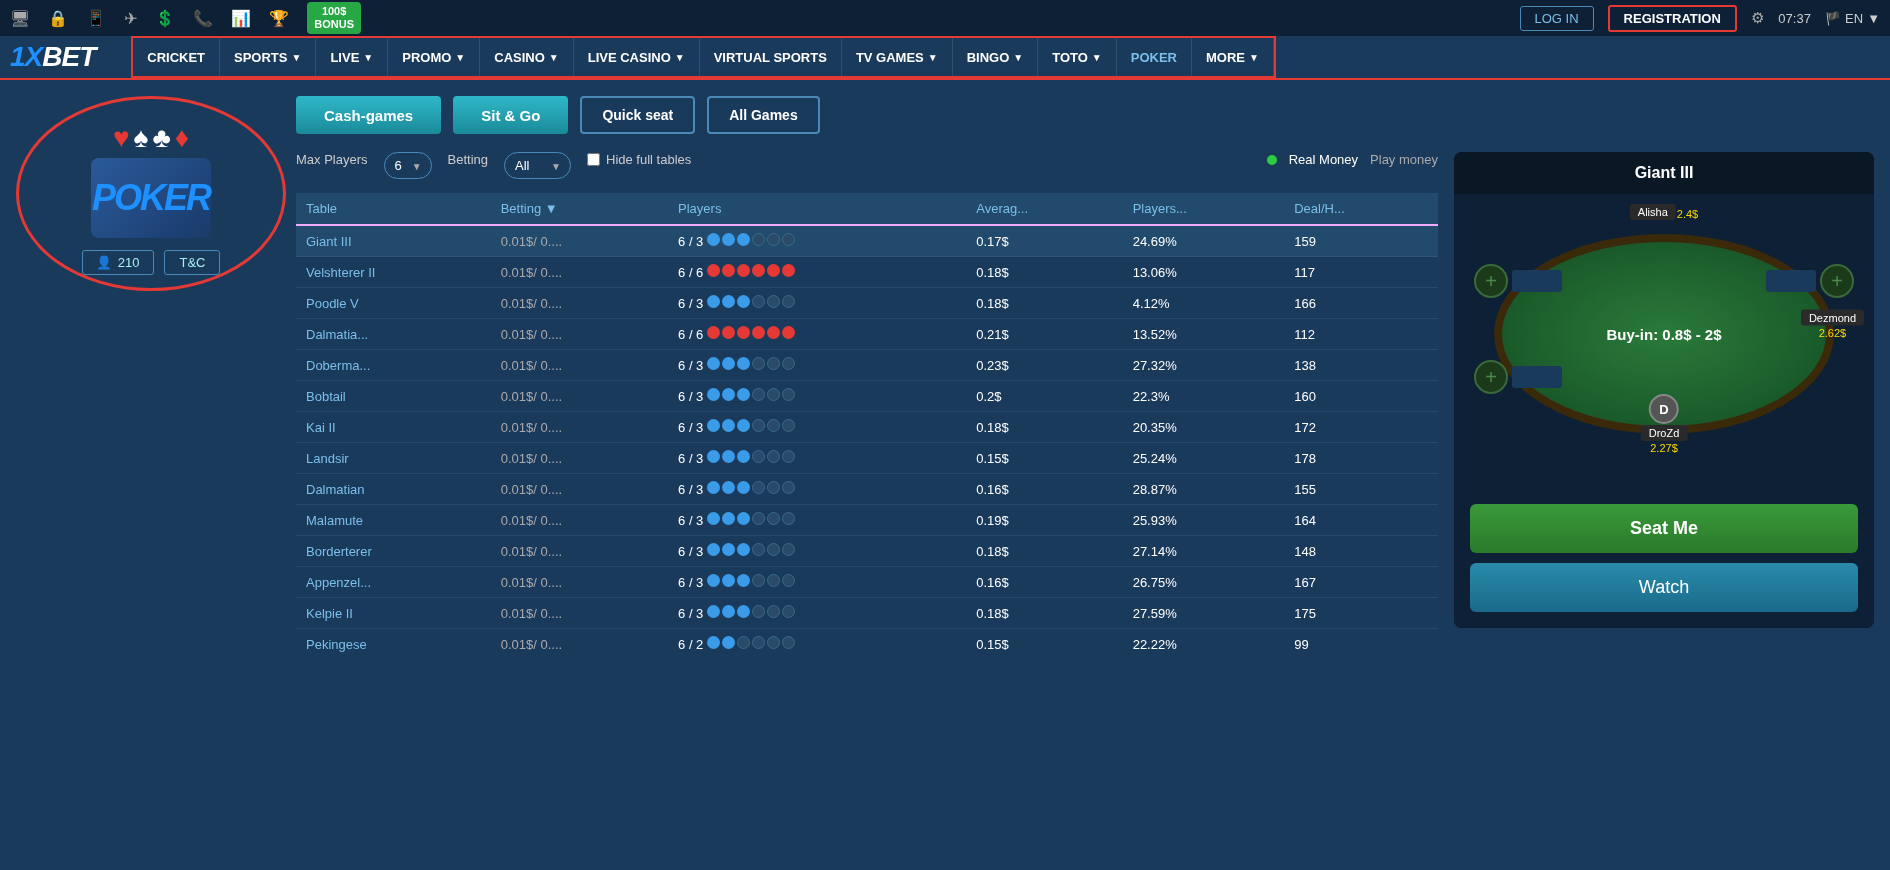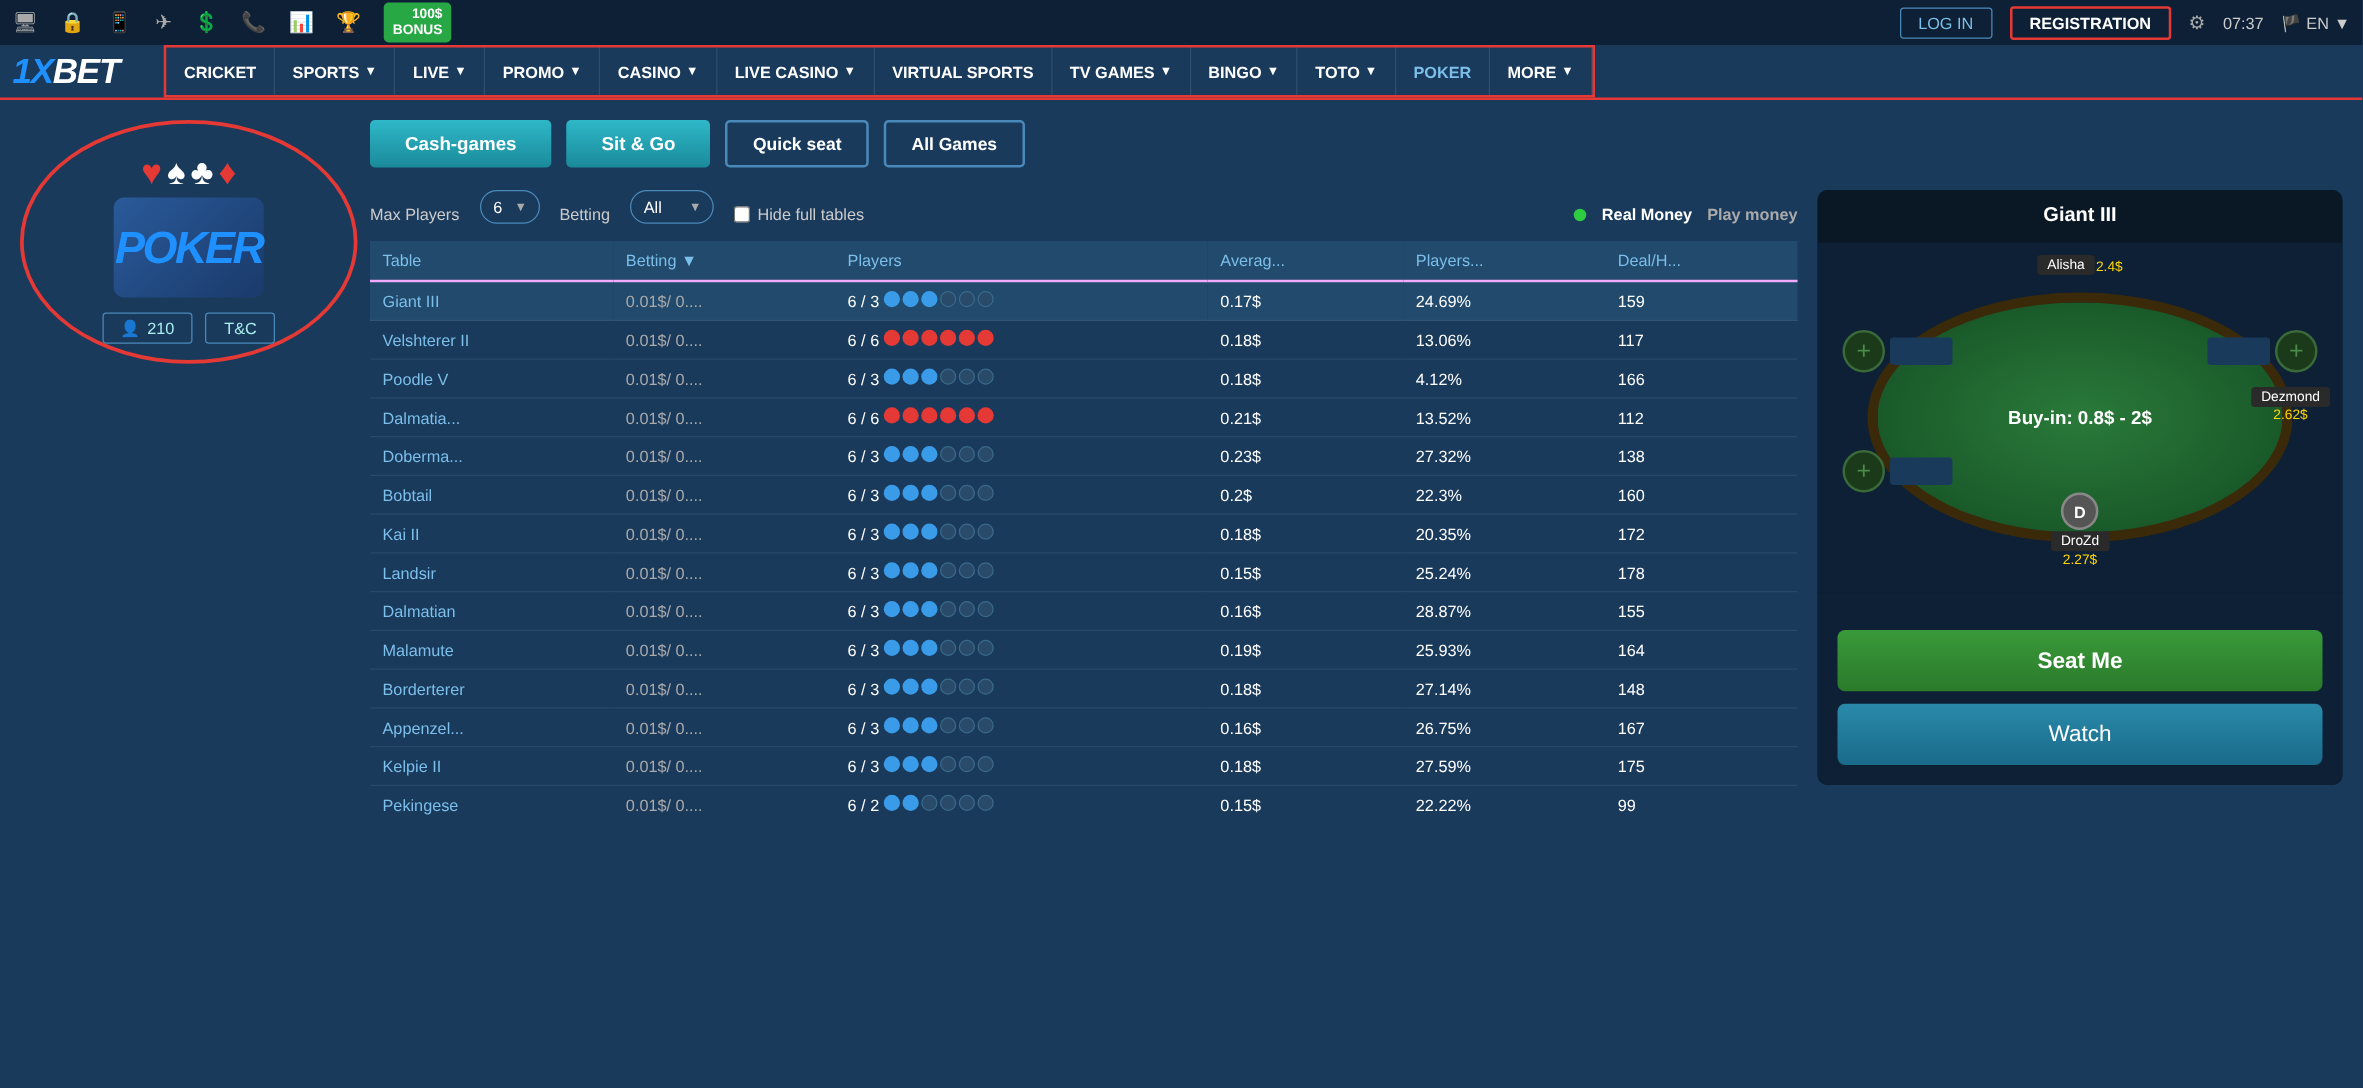--- a/index.html
+++ b/index.html
@@ -2,21 +2,21 @@
 <html><head>
   <meta charset="utf-8">
   <style>
     * { margin: 0; padding: 0; box-sizing: border-box; }
     body { font-family: Arial, sans-serif; background: #1a3a5c; color: #fff; width: 1890px; min-height: 870px; overflow-x: hidden; }
 
     
     .top-bar { background: #0d2035; height: 36px; display: flex; align-items: center; justify-content: space-between; padding: 0 10px; }
     .top-bar-left { display: flex; align-items: center; gap: 18px; }
     .top-bar-icon { color: #aaa; font-size: 16px; cursor: pointer; }
-    .top-bar-bonus { background: #28a745; color: #fff; font-size: 11px; font-weight: bold; padding: 3px 7px; border-radius: 4px; line-height: 1.3; text-align: right; }
+    .top-bar-bonus { background: #28a745; color: #fff; font-size: 11px; font-weight: bold; padding: 3px 7px; border-radius: 4px; line-height: 1.3; text-align: center; }
     .top-bar-right { display: flex; align-items: center; gap: 14px; }
     .btn-login { background: transparent; border: 1px solid #4a8aba; color: #7bbfea; padding: 4px 14px; border-radius: 3px; cursor: pointer; font-size: 13px; }
     .btn-register { background: transparent; border: 2px solid #e53935; color: #fff; padding: 4px 14px; border-radius: 3px; cursor: pointer; font-size: 13px; font-weight: bold; }
     .top-bar-time { color: #ccc; font-size: 13px; }
     .top-bar-lang { color: #ccc; font-size: 13px; display: flex; align-items: center; gap: 4px; }
     .top-bar-settings { color: #aaa; font-size: 15px; cursor: pointer; }
 
     
     .main-nav { background: #1a3a5c; border-bottom: 2px solid #e53935; display: flex; align-items: center; height: 44px; padding: 0 0 0 10px; }
     .logo { color: #1e90ff; font-size: 28px; font-weight: 900; letter-spacing: -1px; margin-right: 36px; font-style: italic; }
@@ -26,30 +26,30 @@
     .nav-item.active { color: #7bbfea; }
     .nav-item .caret { font-size: 10px; }
     .poker-bubble-btn { background: transparent; border: 1px solid #4a8aba; color: #aee; padding: 4px 14px; border-radius: 3px; font-size: 13px; cursor: pointer; display: flex; align-items: center; gap: 5px; }
 
     
     .action-buttons { display: flex; gap: 12px; margin-bottom: 18px; }
     .btn-teal { background: linear-gradient(to bottom, #2eb8c8, #1a8a9a); border: none; color: #fff; font-size: 15px; font-weight: bold; padding: 10px 28px; border-radius: 4px; cursor: pointer; }
     .btn-outline { background: transparent; border: 2px solid #4a8aba; color: #fff; font-size: 14px; font-weight: bold; padding: 9px 20px; border-radius: 4px; cursor: pointer; }
 
     
-    .filters { display: flex; align-items: flex-end; gap: 16px; margin-bottom: 14px; }
+    .filters { display: flex; align-items: flex-start; gap: 16px; margin-bottom: 14px; }
     .filter-label { color: #ccc; font-size: 13px; }
     .filter-select { background: #1a3a5c; border: 1px solid #4a8aba; color: #fff; padding: 5px 28px 5px 10px; border-radius: 20px; font-size: 13px; cursor: pointer; appearance: none; -webkit-appearance: none; }
     .filter-select-wrap { position: relative; display: inline-block; }
     .filter-select-wrap::after { content: '▼'; position: absolute; right: 10px; top: 50%; transform: translateY(-50%); font-size: 10px; color: #aaa; pointer-events: none; }
     .checkbox-wrap { display: flex; align-items: center; gap: 6px; }
     .checkbox-wrap input { cursor: pointer; }
     .checkbox-wrap label { color: #ccc; font-size: 13px; cursor: pointer; }
     .money-toggle { margin-left: auto; display: flex; align-items: center; gap: 12px; }
-    .money-toggle span { font-size: 13px; color: #aaa; cursor: pointer; font-weight: bold; }
+    .money-toggle span { font-size: 13px; color: #aaa; cursor: pointer; }
     .money-toggle .active { color: #fff; }
     .green-dot { width: 10px; height: 10px; background: #2ecc40; border-radius: 50%; display: inline-block; }
 
     
     .game-table { width: 100%; border-collapse: collapse; }
     .game-table th { color: #7bbfea; font-size: 13px; font-weight: normal; padding: 8px 10px; text-align: left; border-bottom: 2px solid #f0abfc; cursor: pointer; }
     .game-table td { padding: 7px 10px; font-size: 13px; border-bottom: 1px solid rgba(255,255,255,0.07); }
     .game-table tr:nth-child(1) { background: rgba(42,90,124,0.5); }
 
     

